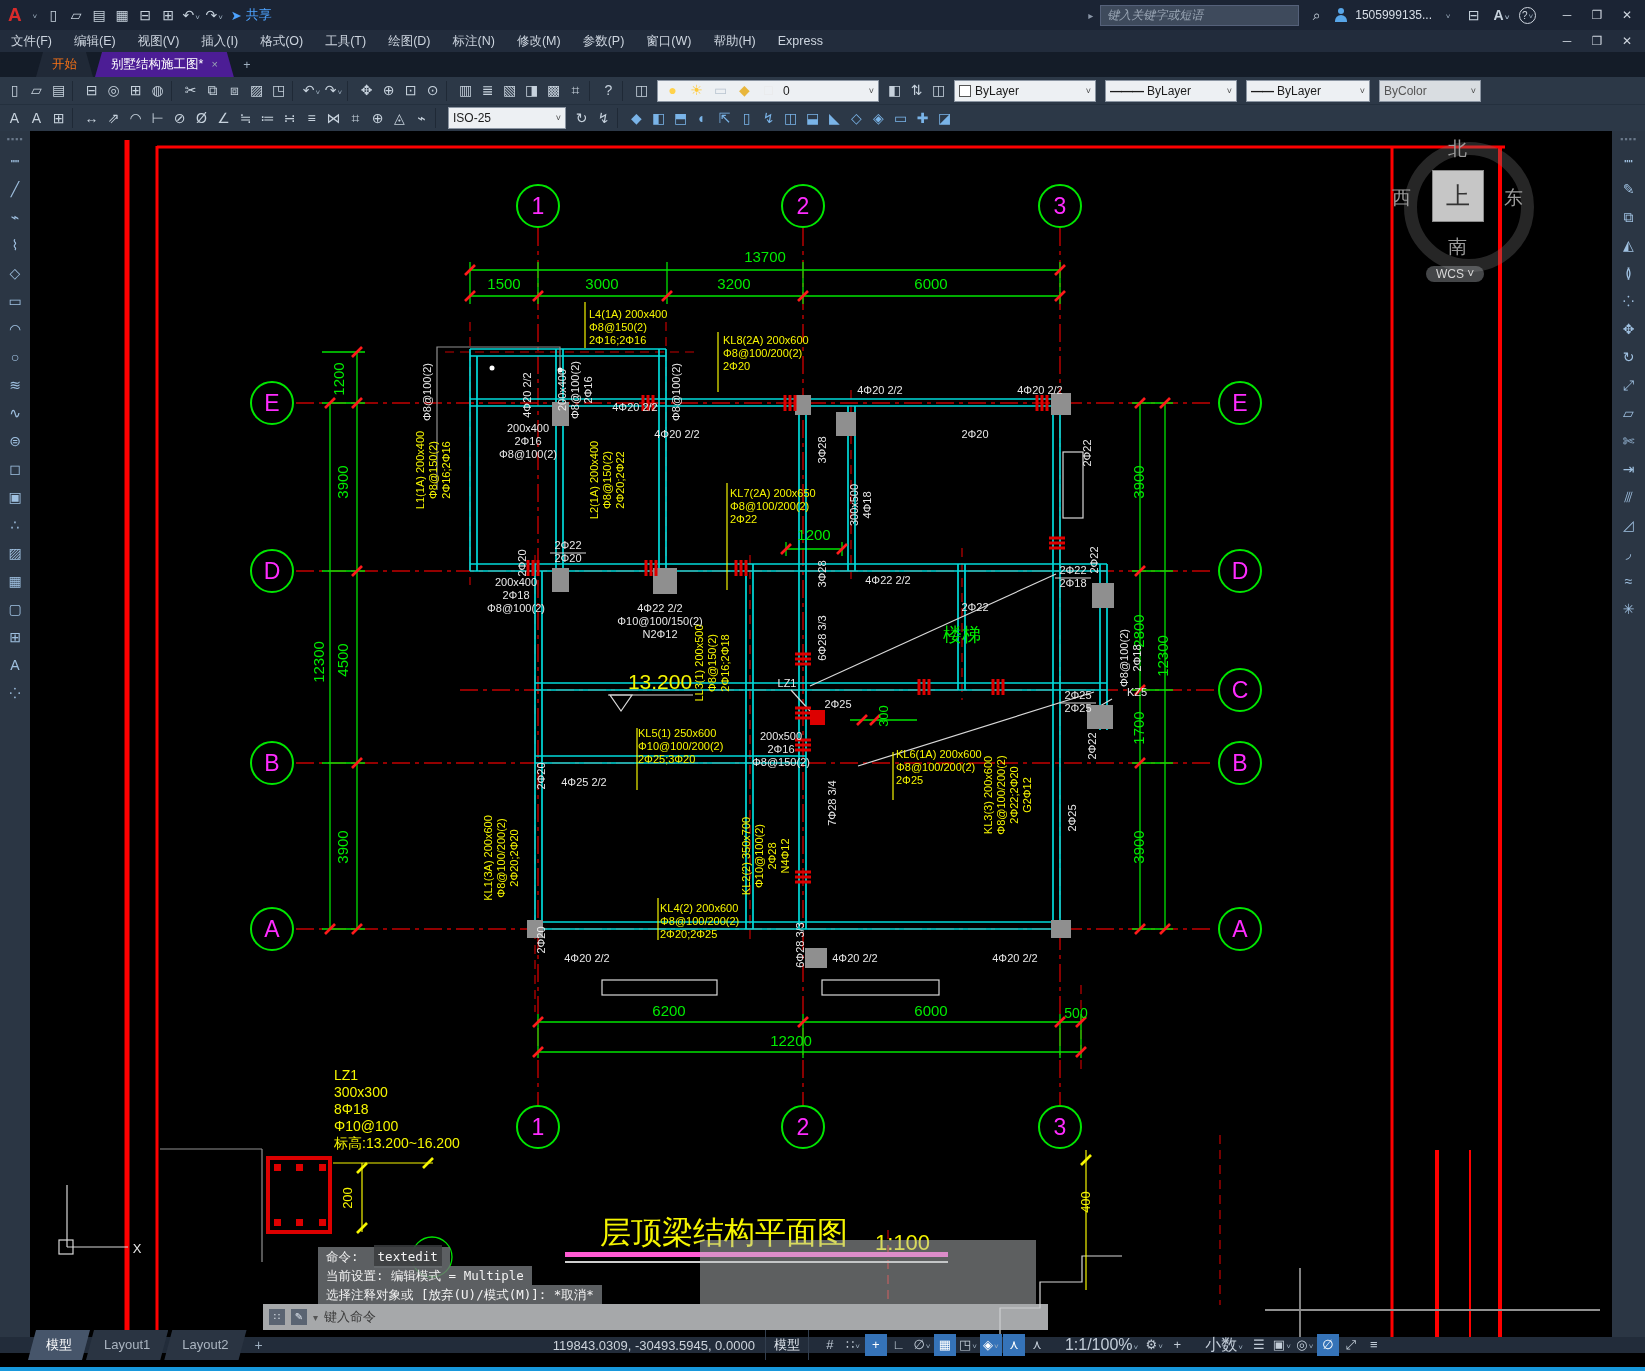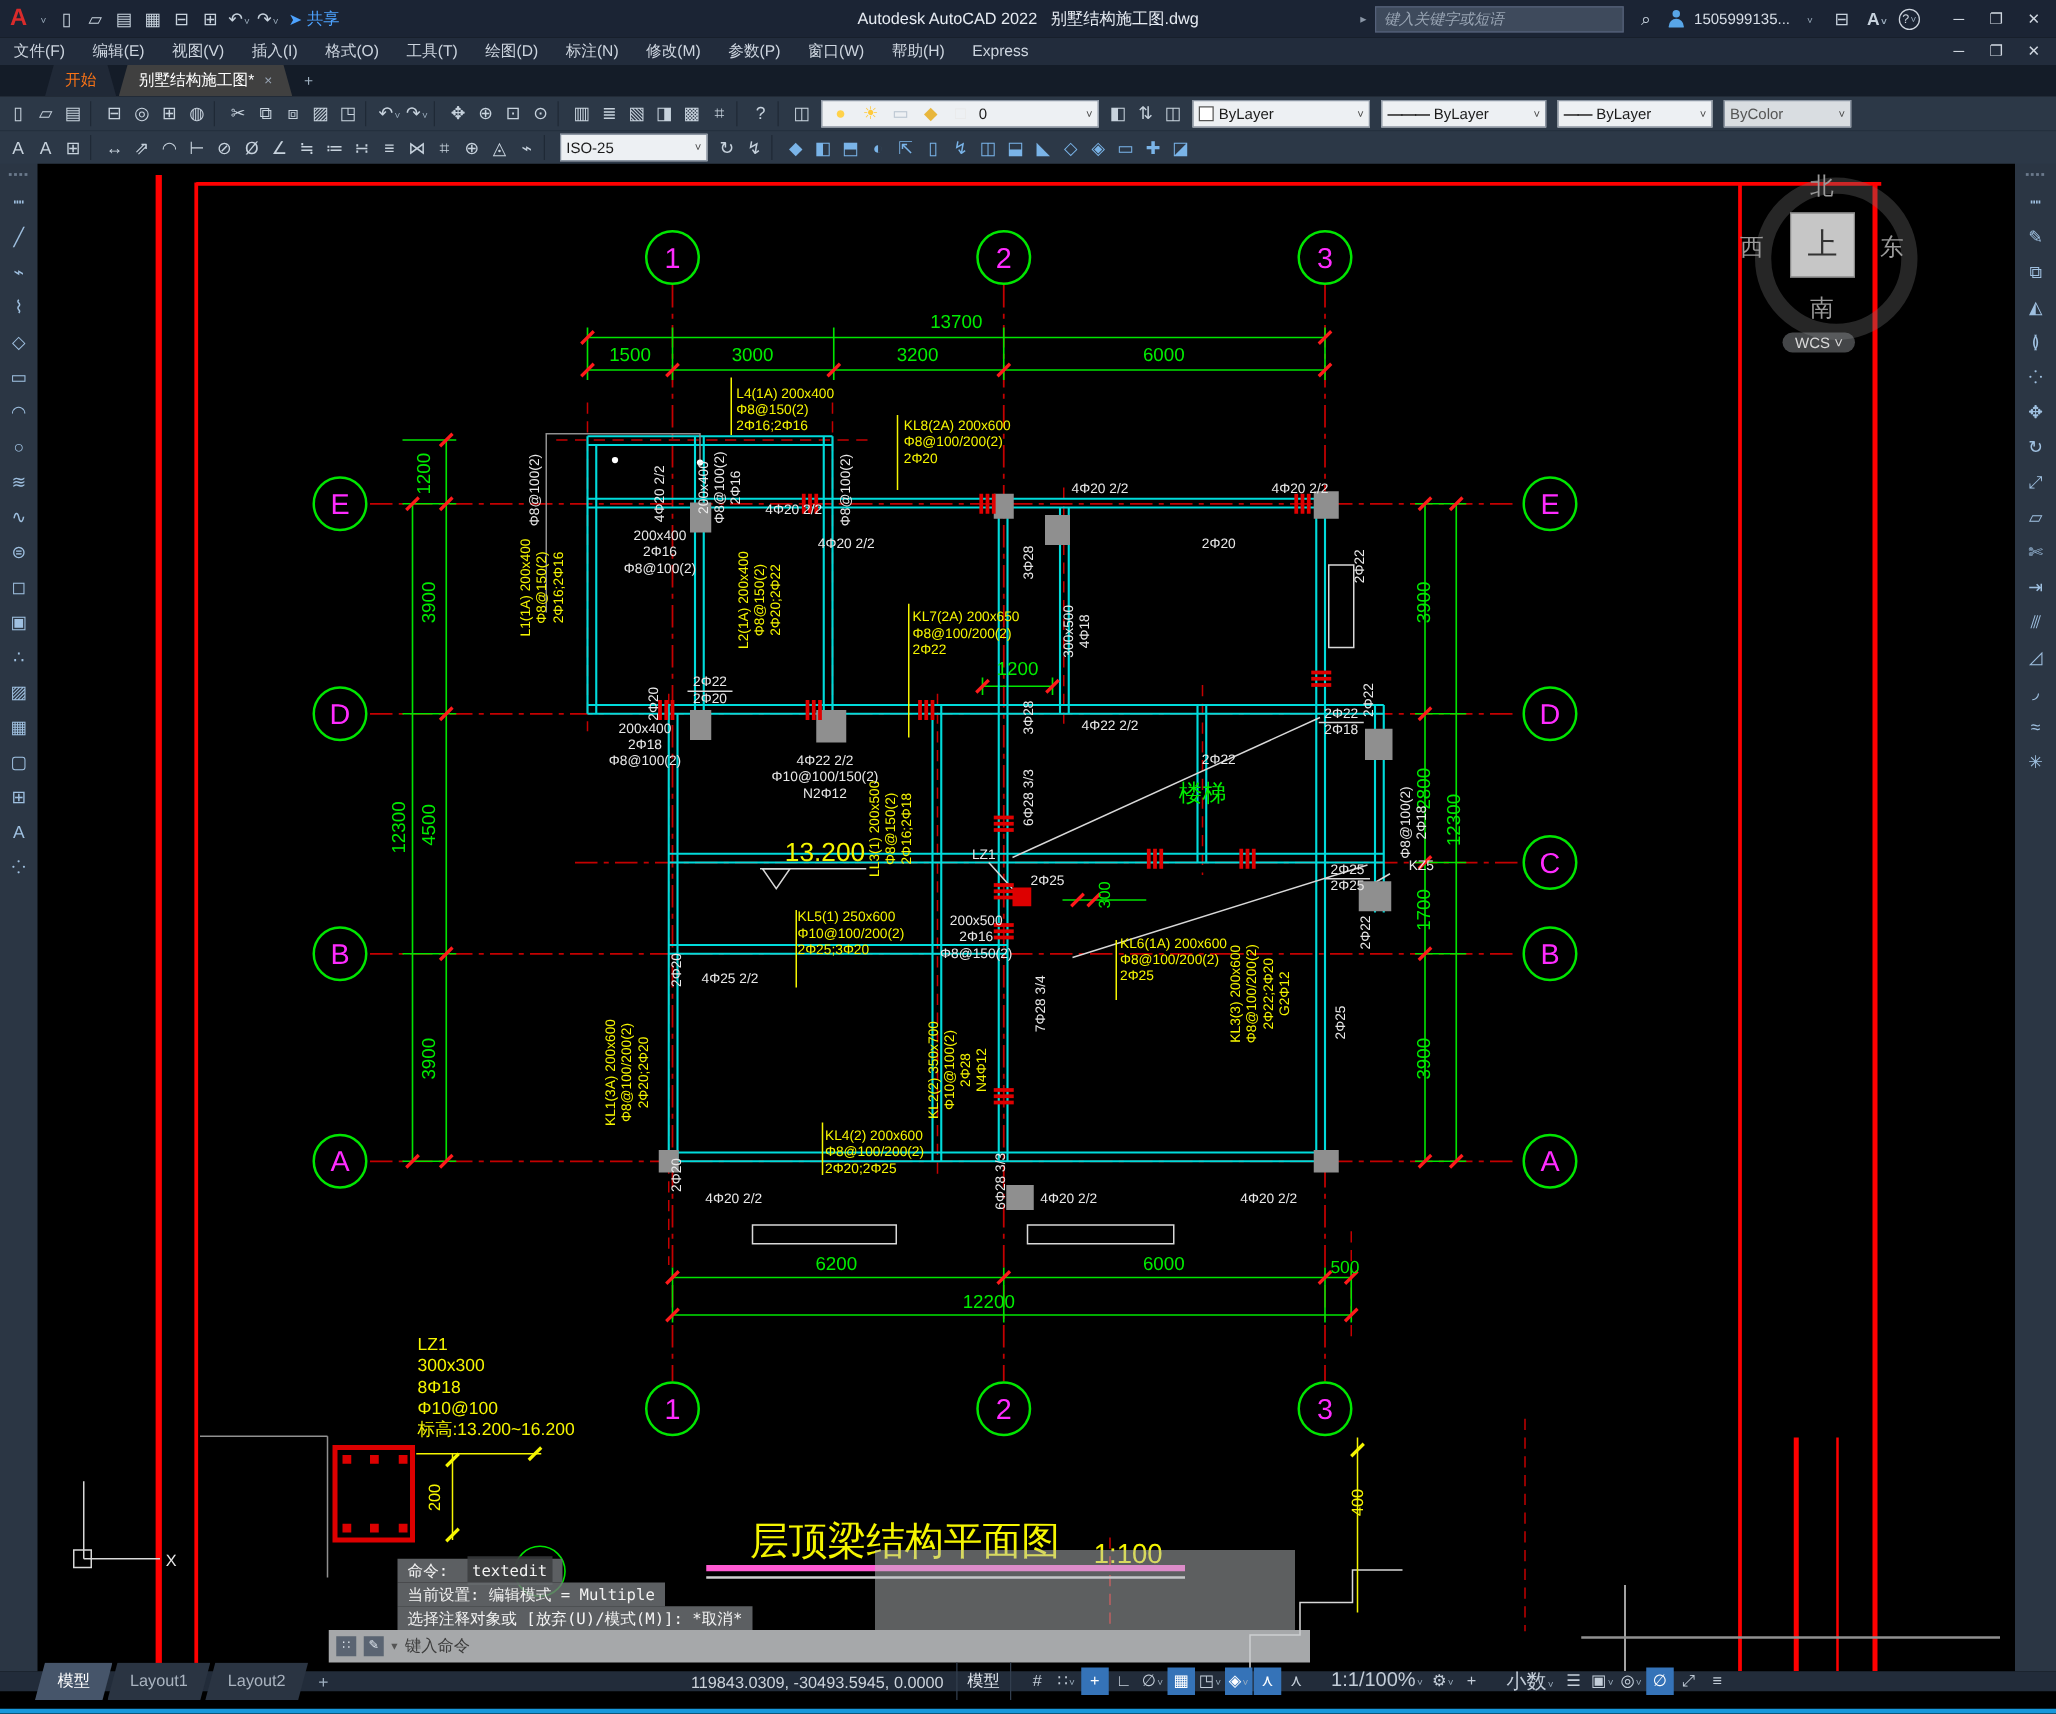--- a/index.html
+++ b/index.html
@@ -24,21 +24,21 @@
   .avatar::before{content:"";position:absolute;left:4px;top:0;width:6px;height:6px;border-radius:50%;background:#58a6e8;}
   .avatar::after{content:"";position:absolute;left:1px;top:7px;width:12px;height:7px;border-radius:6px 6px 0 0;background:#58a6e8;}
   .qm{width:15px;height:15px;border:1.5px solid #cfd6df;border-radius:50%;font-size:10px;line-height:15px;text-align:center;color:#cfd6df;}
   
   .menubar{top:30px;height:22px;background:#222c3c;color:#cdd5df;font-size:12.5px;z-index:40;}
   .menu-item{padding:0 11px;line-height:22px;}
   
   .filetabs{top:52px;height:25px;background:#141c28;z-index:40;font-size:12.5px;}
   .ftab{height:25px;line-height:25px;padding:0 16px;color:#f97316;background:#202937;margin-right:2px;
         clip-path:polygon(0 100%,7px 0,calc(100% - 7px) 0,100% 100%);}
-  .ftab.active{background:#404040;color:#fff;}
+  .ftab.active{background:#4c1d95;color:#fff;}
   .ftab .x{margin-left:8px;color:#9aa6b5;font-size:11px;}
   .addtab{color:#9fb0c0;width:22px;text-align:center;}
   
   .toolbar1{top:77px;height:27px;background:#2c3847;z-index:40;gap:1px;padding-left:4px;}
   .toolbar2{top:104px;height:26px;background:#2c3847;border-top:1px solid #24303e;z-index:40;gap:1px;padding-left:4px;}
   .sep{width:5px;height:20px;border-left:1px solid #1f2936;margin:0 2px;}
   .combo{height:20px;background:#edf0f3;border:1px solid #8b95a2;color:#1b1b1b;font-size:12px;
          display:flex;align-items:center;padding:0 4px;gap:4px;margin:0 4px;}
   .combo .car{margin-left:auto;font-size:9px;color:#444;}
   .swatch{width:10px;height:10px;background:#fff;border:1px solid #555;}
@@ -101,23 +101,20 @@
       <span class="ic">▤</span>
       <span class="ic">▦</span>
       <span class="ic">⊟</span>
       <span class="ic">⊞</span>
       <span class="ic dd">↶</span>
       <span class="ic dd">↷</span>
     </span>
   <span class="share">
     <span>➤</span>
     <span>共享</span>
-  </span>
-  <span class="tb-title">
-    <span>Autodesk AutoCAD 2022</span>&nbsp;&nbsp;&nbsp;<span>别墅结构施工图.dwg</span>
   </span>
   <span class="tb-right">
     <span style="color:#8a96a6;font-size:10px">▸</span>
     <span class="searchbox">键入关键字或短语</span>
     <span class="ic">⌕</span>
     <span class="avatar"></span>
     <span style="font-size:12px">1505999135...</span>
     <span class="ic small dd"></span>
     <span class="ic">⊟</span>
     <span class="ic dd" style="font-weight:bold">A</span>

